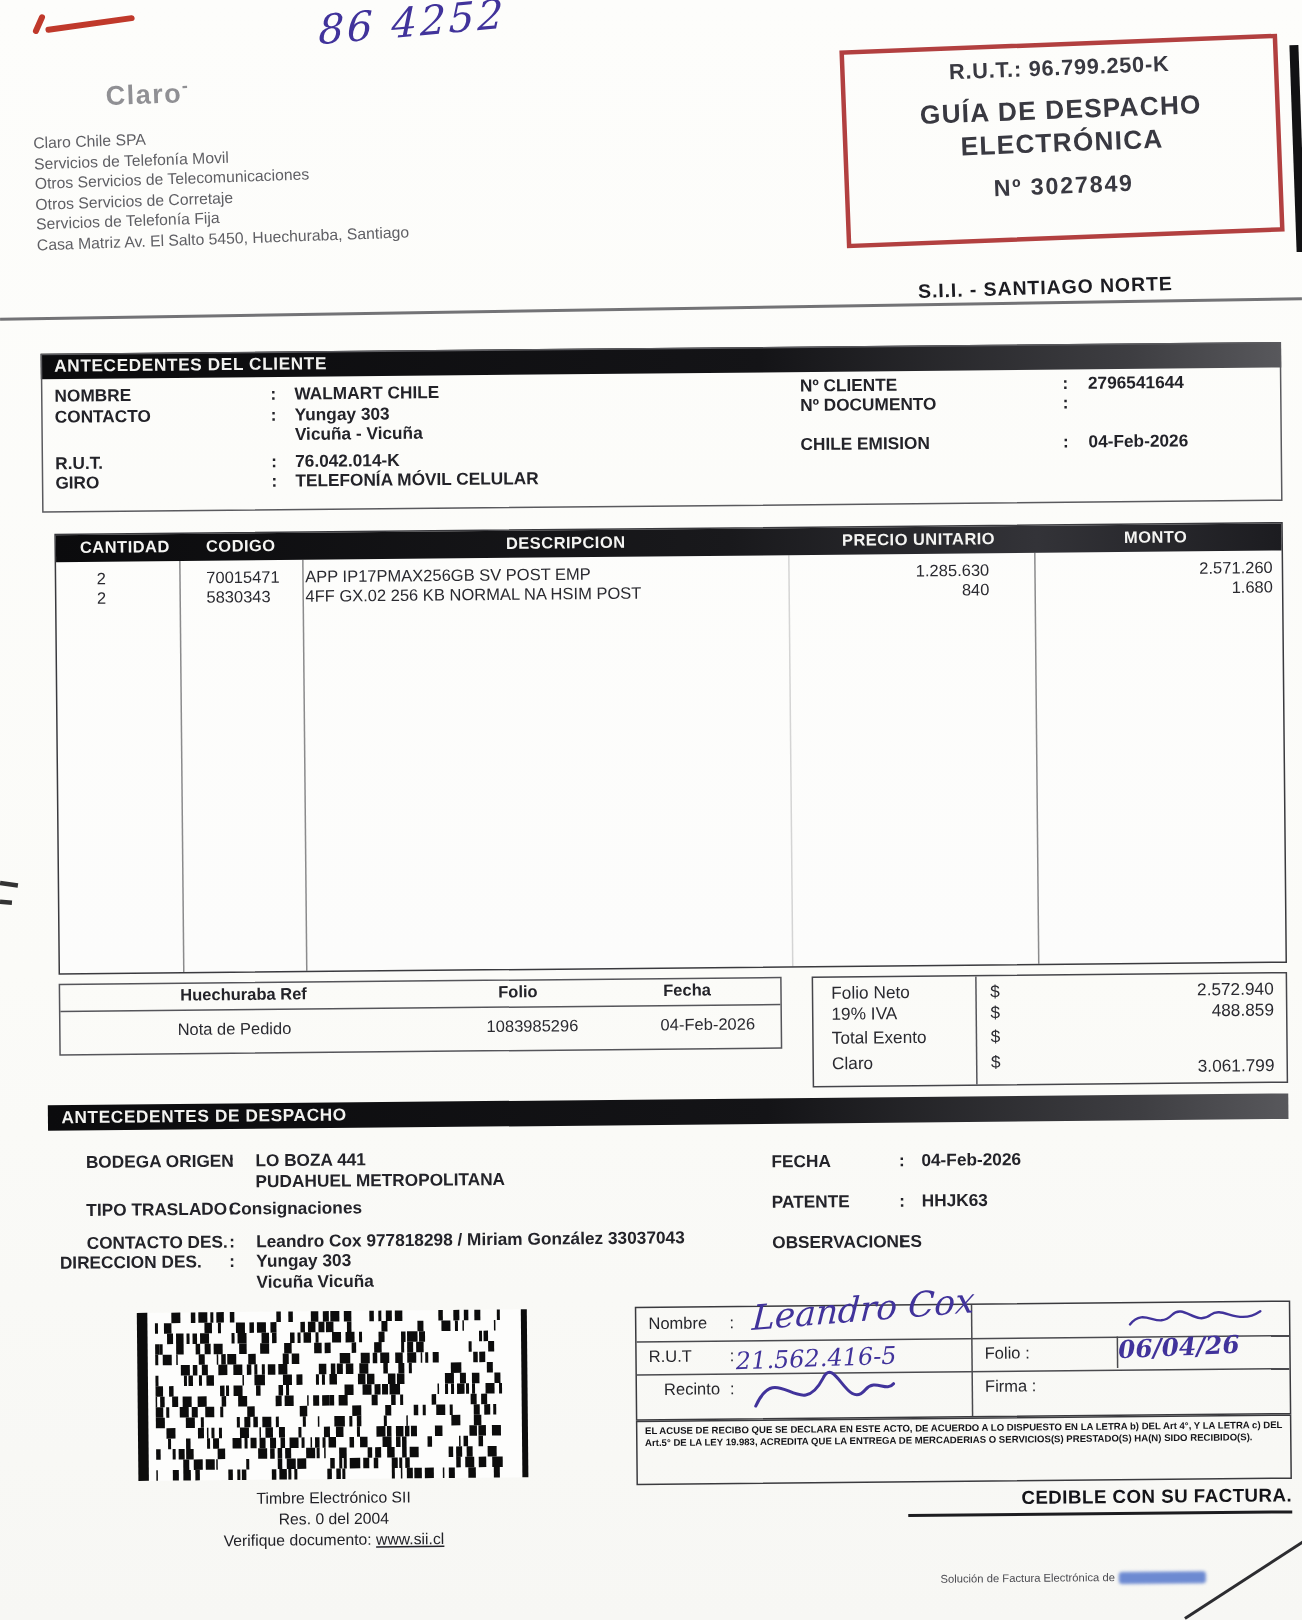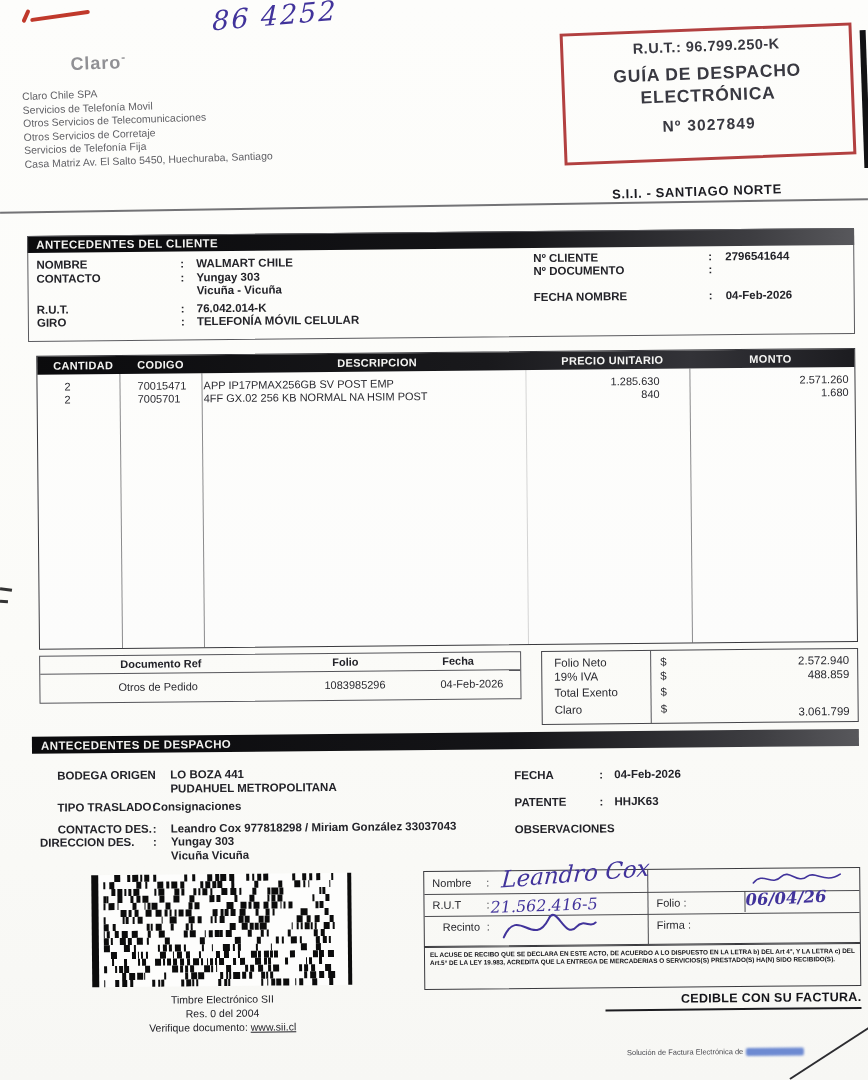--- a/index.html
+++ b/index.html
@@ -149,21 +149,21 @@
       <span class="b11 abs" style="left:152px;top:80px">:</span>
       <span class="b11 abs" style="left:168px;top:80px">TELEFONÍA MÓVIL CELULAR</span>
 
       <span class="b11 abs" style="left:505px;top:20px">Nº CLIENTE</span>
       <span class="b11 abs" style="left:680px;top:20px">:</span>
       <span class="b11 abs" style="left:697px;top:20px">2796541644</span>
 
       <span class="b11 abs" style="left:505px;top:33px">Nº DOCUMENTO</span>
       <span class="b11 abs" style="left:680px;top:33px">:</span>
 
-      <span class="b11 abs" style="left:505px;top:59px">FECHA NOMBRE</span>
+      <span class="b11 abs" style="left:505px;top:59px">CHILE EMISION</span>
       <span class="b11 abs" style="left:680px;top:59px">:</span>
       <span class="b11 abs" style="left:697px;top:59px">04-Feb-2026</span>
     </div>
 
     <div class="items-box">
       <div class="items-head">
         <span class="hcell" style="left:16px">CANTIDAD</span>
         <span class="hcell" style="left:100px">CODIGO</span>
         <span class="hcell" style="left:300px">DESCRIPCION</span>
         <span class="hcell" style="left:524px">PRECIO UNITARIO</span>
@@ -174,32 +174,32 @@
       <i class="vl" style="left:488px;opacity:.35"></i>
       <i class="vl" style="left:652px"></i>
 
       <span class="r11 abs" style="left:8px;top:24px;width:44px;text-align:center">2</span>
       <span class="r11 abs" style="left:100px;top:24px">70015471</span>
       <span class="r11 abs" style="left:166px;top:24px">APP IP17PMAX256GB SV POST EMP</span>
       <span class="r11 abs" style="left:500px;top:24px;width:122px;text-align:right">1.285.630</span>
       <span class="r11 abs" style="right:6px;top:24px;width:130px;text-align:right">2.571.260</span>
 
       <span class="r11 abs" style="left:8px;top:37px;width:44px;text-align:center">2</span>
-      <span class="r11 abs" style="left:100px;top:37px">7005701</span>
+      <span class="r11 abs" style="left:100px;top:37px">5830343</span>
       <span class="r11 abs" style="left:166px;top:37px">4FF GX.02 256 KB NORMAL NA HSIM POST</span>
       <span class="r11 abs" style="left:500px;top:37px;width:122px;text-align:right">840</span>
       <span class="r11 abs" style="right:6px;top:37px;width:130px;text-align:right">1.680</span>
     </div>
 
     <div class="ref-box">
       <div class="ref-head-line"></div>
-      <span class="b11 abs" style="left:80px;top:2px;font-size:11px">Documento Ref</span>
+      <span class="b11 abs" style="left:80px;top:2px;font-size:11px">Huechuraba Ref</span>
       <span class="b11 abs" style="left:292px;top:2px;font-size:11px">Folio</span>
       <span class="b11 abs" style="left:402px;top:2px;font-size:11px">Fecha</span>
-      <span class="r11 abs" style="left:78px;top:25px">Otros de Pedido</span>
+      <span class="r11 abs" style="left:78px;top:25px">Nota de Pedido</span>
       <span class="r11 abs" style="left:284px;top:25px">1083985296</span>
       <span class="r11 abs" style="left:400px;top:25px">04-Feb-2026</span>
     </div>
 
     <div class="totals-box">
       <div class="totals-vl"></div>
       <span class="r11 abs" style="left:12px;top:5px;font-size:11.5px">Folio Neto</span>
       <span class="r11 abs" style="left:118px;top:5px;font-size:11.5px">$</span>
       <span class="r11 abs" style="right:8px;top:5px;width:130px;text-align:right;font-size:11.5px">2.572.940</span>
 

